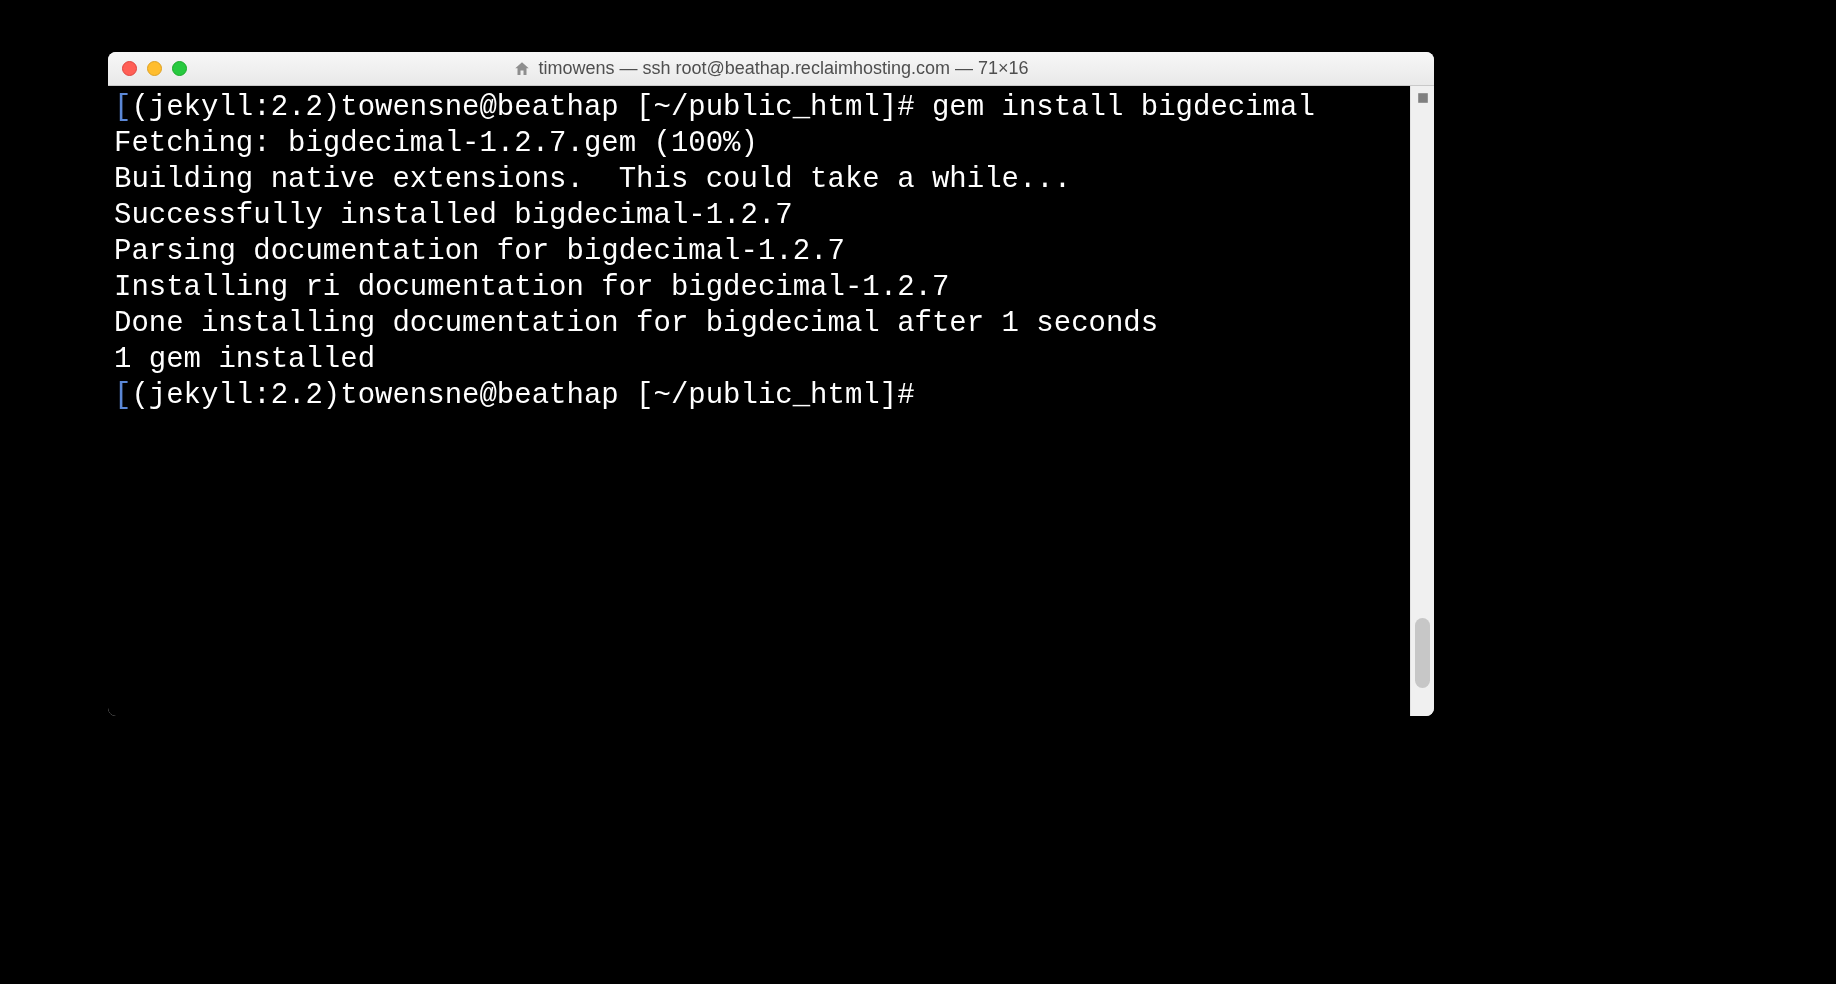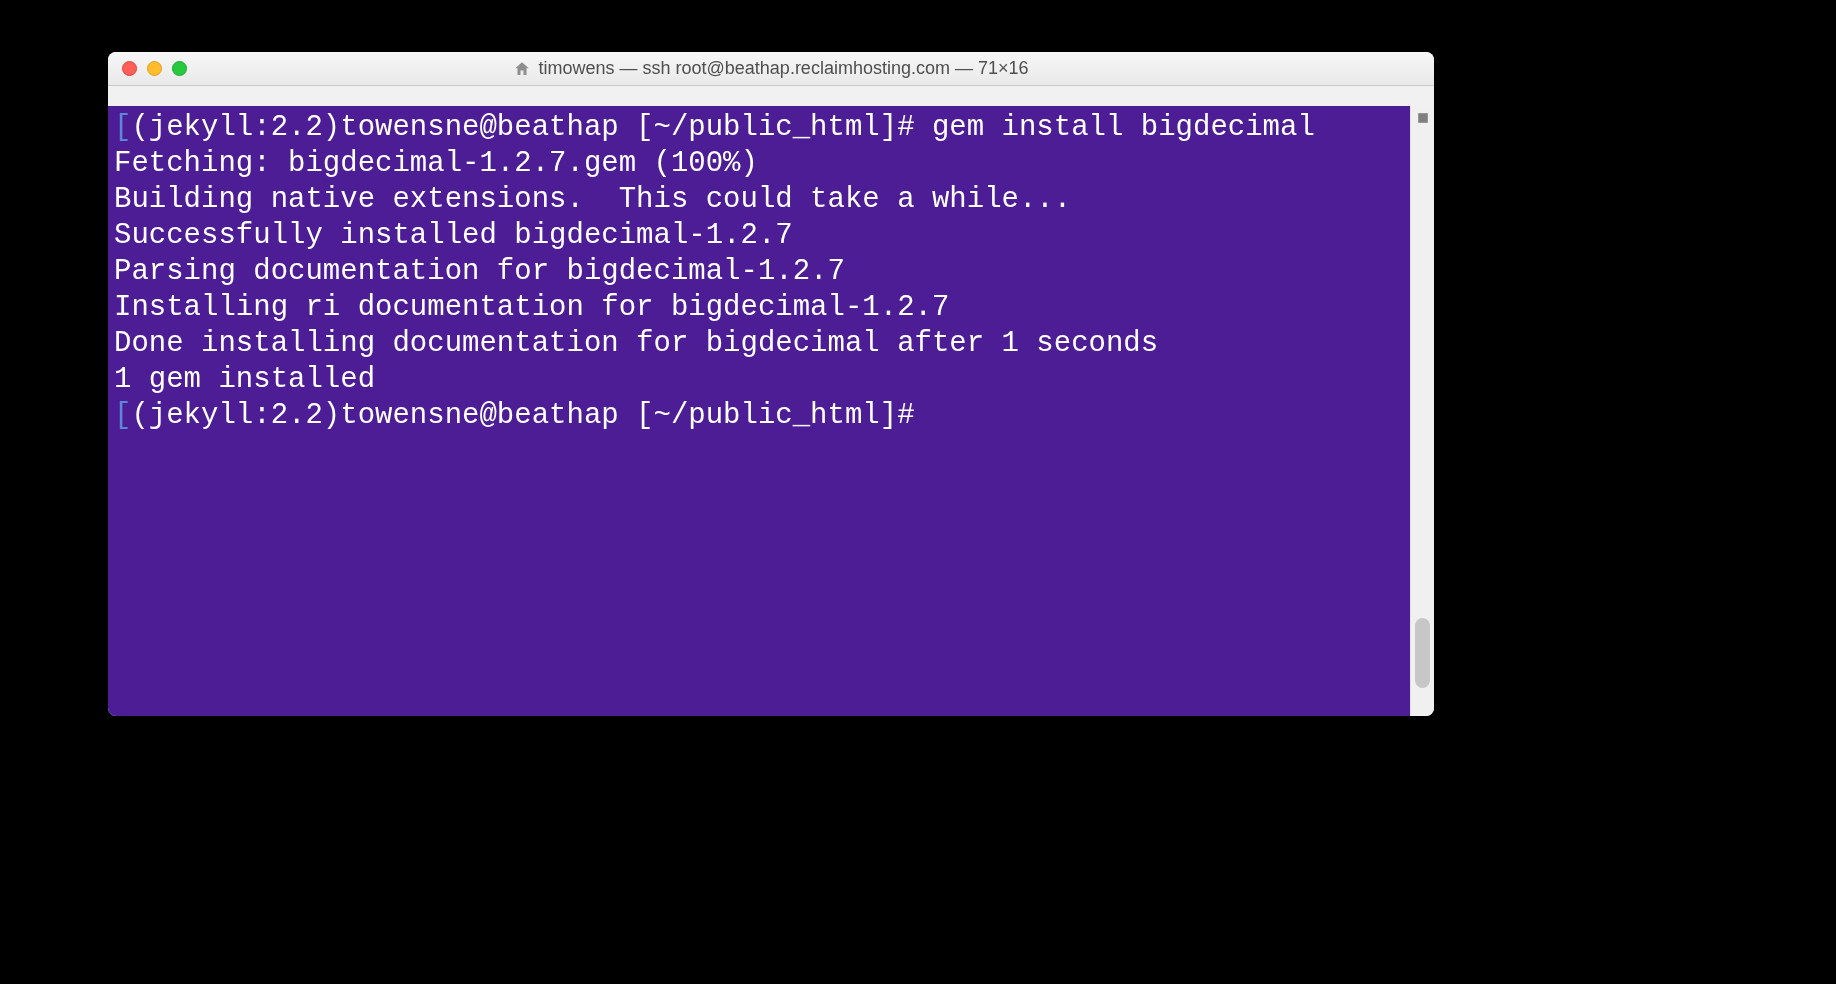--- a/index.html
+++ b/index.html
@@ -16,21 +16,20 @@
       left:108px;
       top:52px;
       width:1326px;
       height:664px;
       background:#f1f1f1;
       border-radius:8px;
       box-shadow:0 20px 50px rgba(0,0,0,0.5);
       overflow:hidden;
       display:flex;
       flex-direction:column;
-      gap:20px;
     }
     .titlebar {
       height:34px;
       background:linear-gradient(#f7f7f7,#e9e9e9);
       border-bottom:1px solid #c9c9c9;
       display:flex;
       align-items:center;
       position:relative;
       flex:0 0 34px;
     }
@@ -68,21 +67,21 @@
       color:#8e8e8e;
     }
     .home-icon svg { width:18px; height:18px; fill:currentColor; }
     .content-row {
       flex:1;
       display:flex;
       min-height:0;
     }
     .terminal {
       flex:1;
-      background:#4c1d95;
+      background:#000000;
       color:#ffffff;
       font-family:"SF Mono",Menlo,Monaco,"Courier New",monospace;
       font-size:29px;
       line-height:1.24;
       padding:4px 6px;
       white-space:pre-wrap;
       overflow:hidden;
     }
     .scrollbar {
       width:24px;

